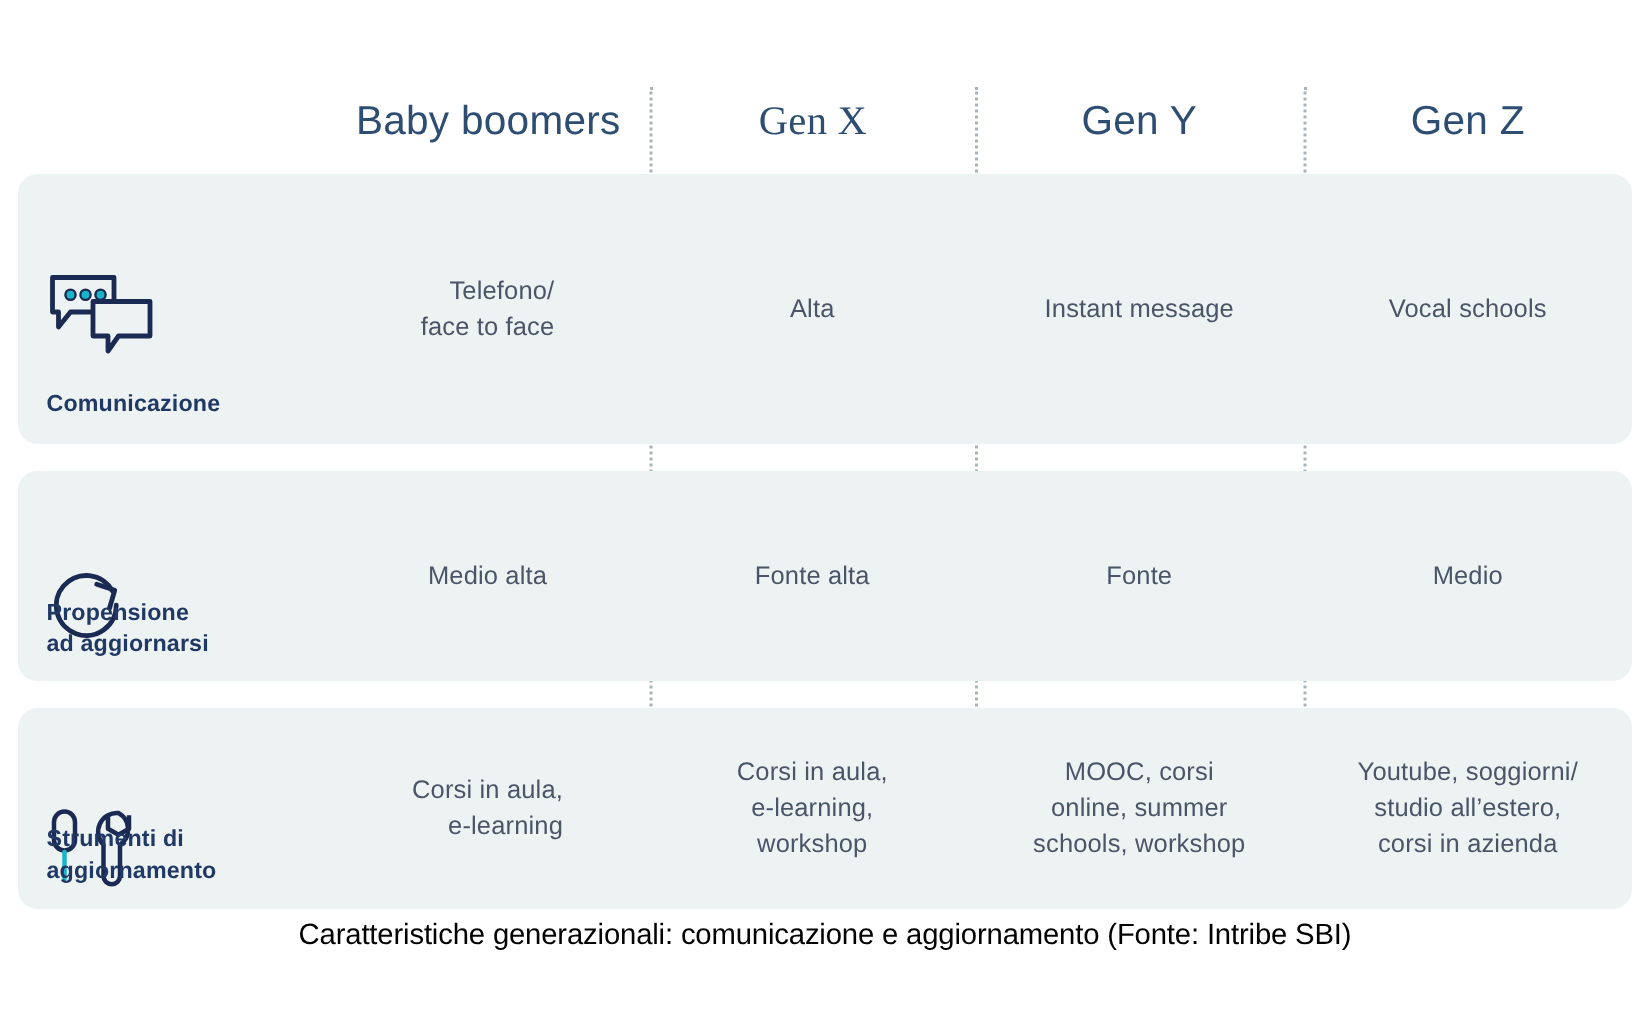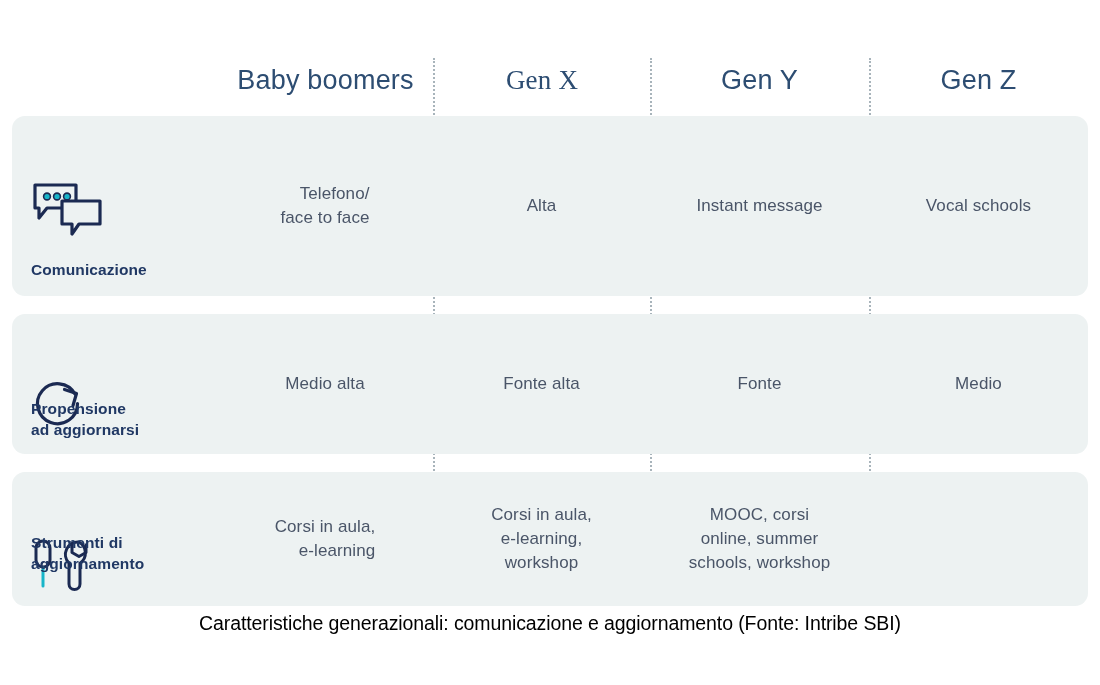--- a/index.html
+++ b/index.html
@@ -95,21 +95,21 @@
     position: absolute;
     left: 19px;
     bottom: 16px;
     color: #203864;
     font-size: 15.5px;
     font-weight: 600;
     line-height: 1.32;
     letter-spacing: .1px;
   }
   .row.r2 .label-text { bottom: 14px; }
-  .row.r3 .label-text { bottom: 32px; }
+  .row.r3 .label-text { bottom: 15px; }
 
   .data-cell {
     display: flex;
     align-items: center;
     justify-content: center;
     text-align: center;
     color: #4a5568;
     font-size: 17px;
     font-weight: 400;
     line-height: 1.42;
@@ -197,19 +197,20 @@
             <path d="M12 31 V49" stroke="#18b5c9" stroke-width="3" stroke-linecap="round"></path>
             <path d="M48 5 a12.5 12.5 0 0 0 -10 21.2 V47 a5.5 5.5 0 0 0 11 0 V26.2 A12.5 12.5 0 0 0 48 5 Z" stroke="#1b2a52" stroke-width="3" stroke-linejoin="round" fill="none"></path>
             <path d="M41 6.5 L41 15.5 L48 19.5 L55 15.5 L55 6.5" stroke="#1b2a52" stroke-width="3" stroke-linejoin="round" fill="none"></path>
           </svg>
         </span>
         <span class="label-text">Strumenti di<br>aggiornamento</span>
       </div>
       <div class="data-cell c0">Corsi in aula,<br>e-learning</div>
       <div class="data-cell c1">Corsi in aula,<br>e-learning,<br>workshop</div>
       <div class="data-cell c2">MOOC, corsi<br>online, summer<br>schools, workshop</div>
+      <div class="data-cell c3">Youtube, soggiorni/<br>studio all’estero,<br>corsi in azienda</div>
     </div>
 
   </div>
 
   <div class="caption">Caratteristiche generazionali: comunicazione e aggiornamento (Fonte: Intribe SBI)</div>
 
 </div>
 
 </body></html>

